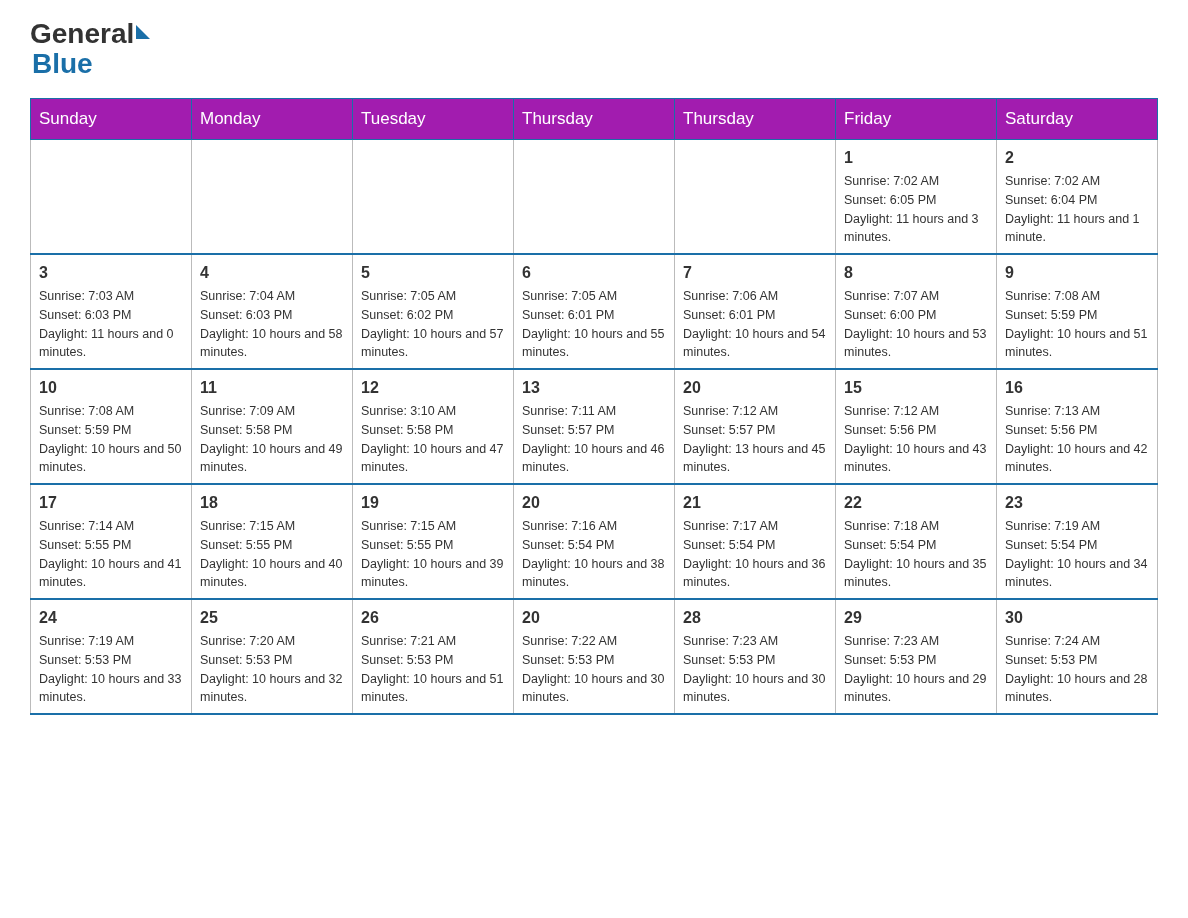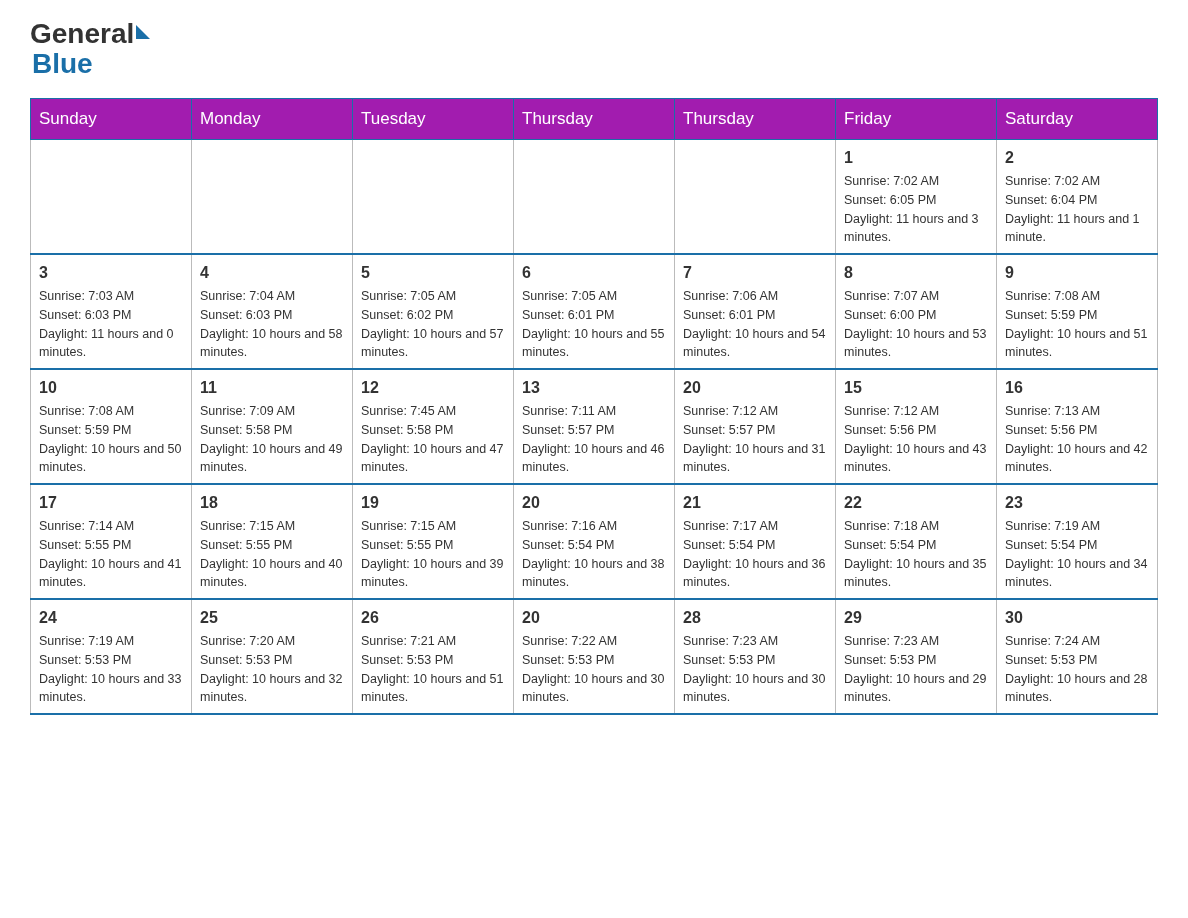--- a/index.html
+++ b/index.html
@@ -202,35 +202,35 @@
           <div class="day-info">Daylight: 10 hours and 50 minutes.</div>
         </td>
         <td>
           <span class="day-number">11</span>
           <div class="day-info">Sunrise: 7:09 AM</div>
           <div class="day-info">Sunset: 5:58 PM</div>
           <div class="day-info">Daylight: 10 hours and 49 minutes.</div>
         </td>
         <td>
           <span class="day-number">12</span>
-          <div class="day-info">Sunrise: 7:45 AM</div>
+          <div class="day-info">Sunrise: 3:10 AM</div>
           <div class="day-info">Sunset: 5:58 PM</div>
           <div class="day-info">Daylight: 10 hours and 47 minutes.</div>
         </td>
         <td>
           <span class="day-number">13</span>
           <div class="day-info">Sunrise: 7:11 AM</div>
           <div class="day-info">Sunset: 5:57 PM</div>
           <div class="day-info">Daylight: 10 hours and 46 minutes.</div>
         </td>
         <td>
           <span class="day-number">20</span>
           <div class="day-info">Sunrise: 7:12 AM</div>
           <div class="day-info">Sunset: 5:57 PM</div>
-          <div class="day-info">Daylight: 10 hours and 31 minutes.</div>
+          <div class="day-info">Daylight: 13 hours and 45 minutes.</div>
         </td>
         <td>
           <span class="day-number">15</span>
           <div class="day-info">Sunrise: 7:12 AM</div>
           <div class="day-info">Sunset: 5:56 PM</div>
           <div class="day-info">Daylight: 10 hours and 43 minutes.</div>
         </td>
         <td>
           <span class="day-number">16</span>
           <div class="day-info">Sunrise: 7:13 AM</div>

